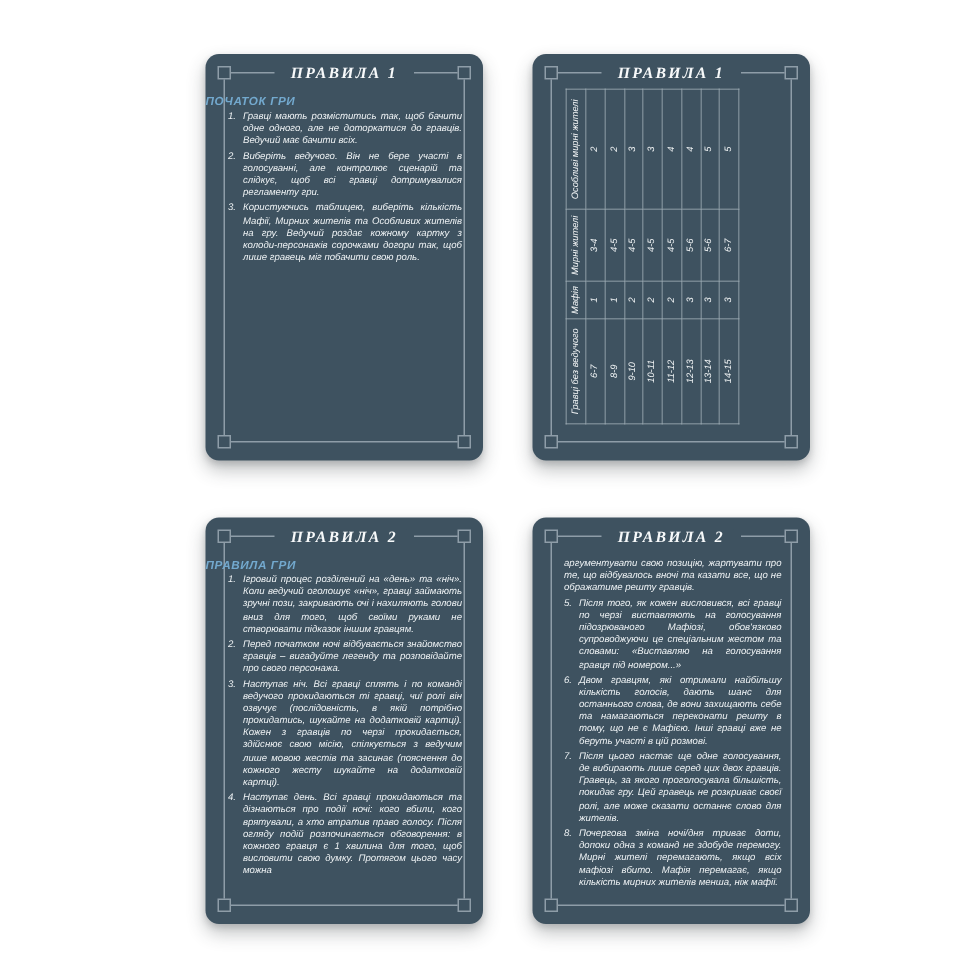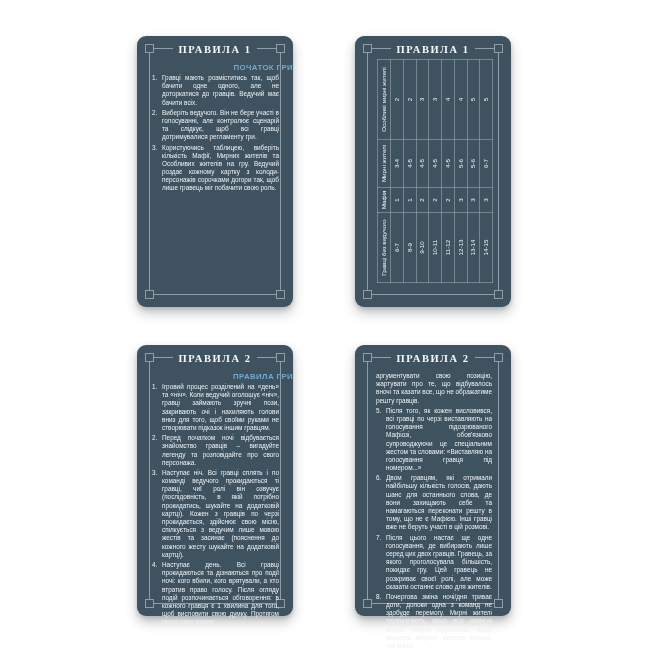--- a/index.html
+++ b/index.html
@@ -9,25 +9,26 @@
     --line-soft:rgba(160,174,184,0.55);
     --title:#f7f9fa;
     --subtitle:#73a9ce;
     --body:#eef2f4;
   }
   *{box-sizing:border-box;margin:0;padding:0;}
   html,body{width:653px;height:653px;}
   body{background:var(--page-bg);font-family:"Liberation Sans",sans-serif;overflow:hidden;position:relative;}
 
   .card{
-    position:absolute;width:156px;height:271px;
+    position:absolute;width:185px;height:271px;
     background:var(--card-bg);
     border-radius:9px;
     box-shadow:0 6px 12px rgba(50,55,60,.30), 0 2px 4px rgba(50,55,60,.18);
     color:var(--body);
+    font-style:italic;
   }
   .card.tl{left:137px;top:36px;}
   .card.tr{left:355px;top:36px;}
   .card.bl{left:137px;top:345px;}
   .card.br{left:355px;top:345px;}
 
   
   .frame{position:absolute;left:12px;top:12px;right:12px;bottom:12px;
          border:1px solid var(--line);border-top:none;}
   .fseg{position:absolute;top:12px;height:1px;background:var(--line);width:34px;}
@@ -39,21 +40,21 @@
   .csq.tr{right:8px;top:8px;}
   .csq.bl{left:8px;bottom:8px;}
   .csq.br{right:8px;bottom:8px;}
 
   .title-row{position:absolute;left:0;right:0;top:12px;transform:translateY(-50%);
              text-align:center;z-index:2;}
   .card-title{display:inline-block;background:var(--card-bg);padding:0 6px;
               font-family:"Liberation Serif","DejaVu Serif",serif;
               font-weight:700;font-size:10.5px;letter-spacing:1.5px;color:var(--title);
               white-space:nowrap;}
-  .subtitle{position:absolute;left:0;right:0;top:27px;text-align:right;
+  .subtitle{position:absolute;left:0;right:0;top:27px;text-align:left;
             font-weight:700;font-size:7.8px;letter-spacing:.4px;color:var(--subtitle);}
 
   .content{position:absolute;top:38px;left:15px;right:14px;}
   .card.br .content{top:27px;left:21px;right:19px;}
 
   .lead{text-align:justify;font-size:6.4px;line-height:1.28;color:var(--body);margin-bottom:2px;}
   .li{position:relative;padding-left:10px;text-align:justify;
       font-size:6.4px;line-height:1.28;color:var(--body);margin-bottom:2px;}
   .li .num{position:absolute;left:0;top:0;}
 

